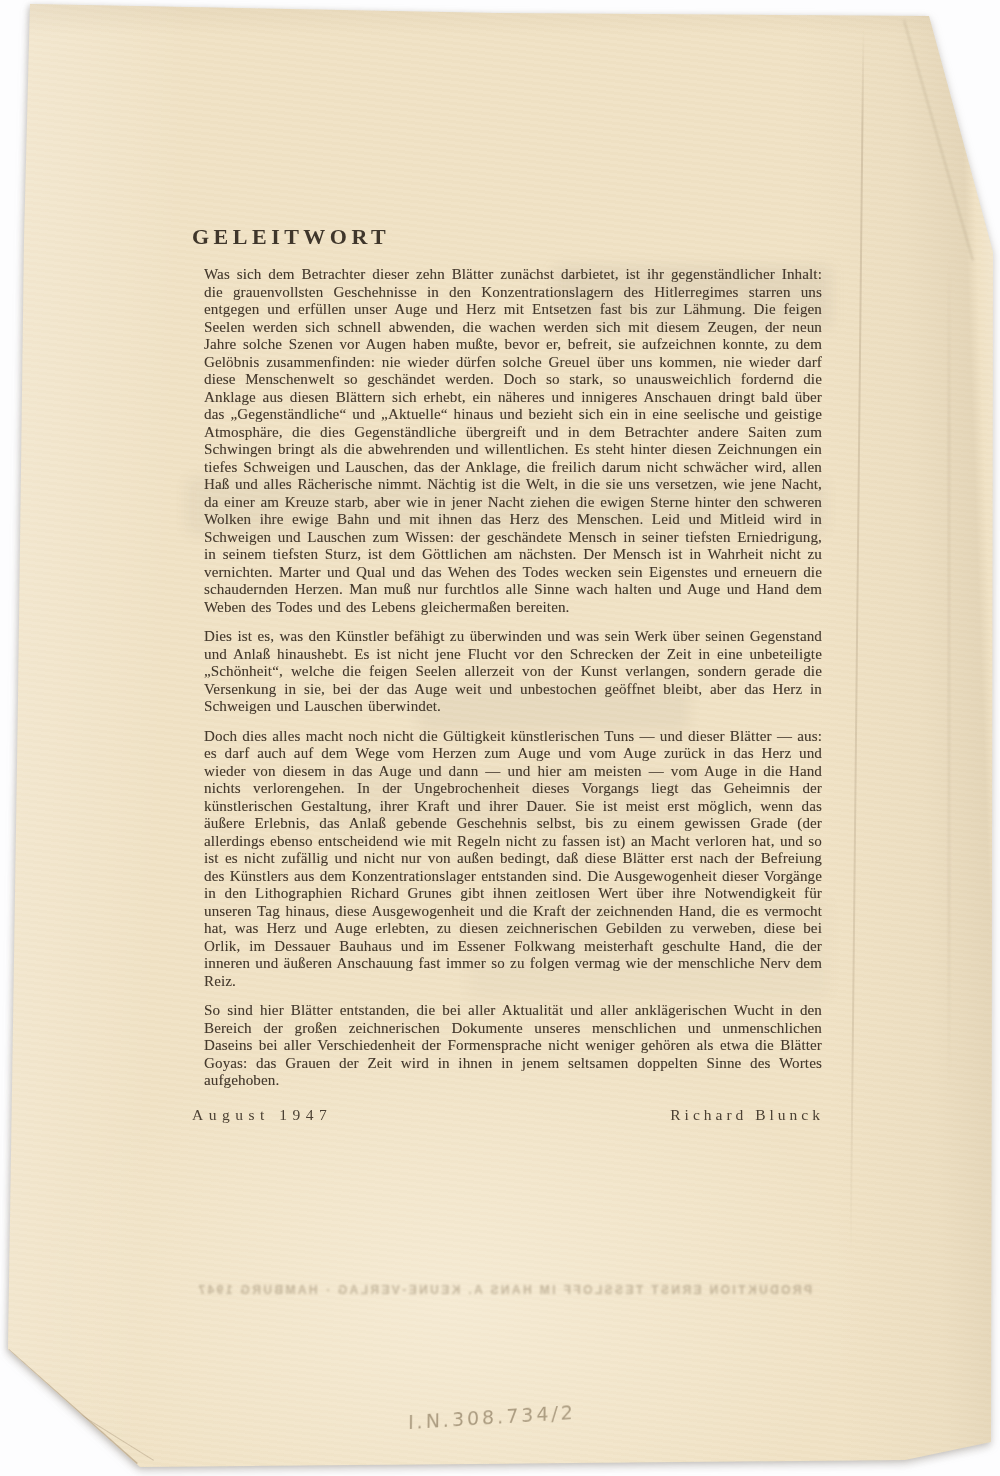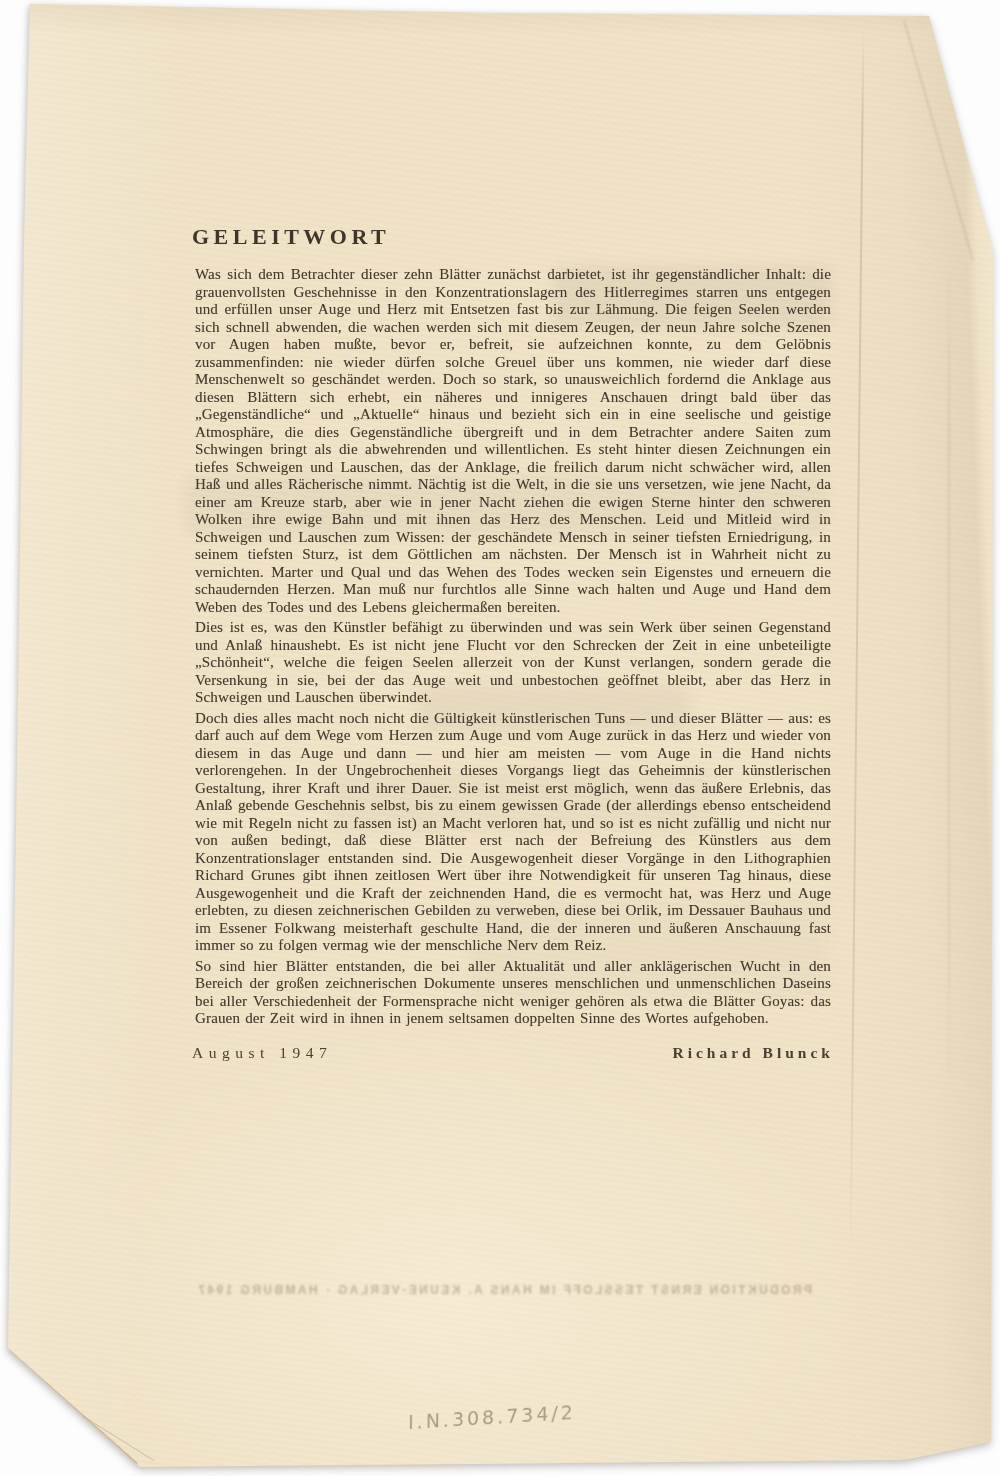--- a/index.html
+++ b/index.html
@@ -68,32 +68,32 @@
   .content{
     position:absolute;left:192px;top:224px;width:642px;
     color:#44392d;
   }
   .title{
     margin:0 0 16px 0;
     font-size:22px;font-weight:600;letter-spacing:4.5px;
     color:#3f362b;
   }
   .body p{
-    margin:3px;
+    margin:12px;
     font-size:15px;line-height:17.5px;
     text-align:justify;
     word-spacing:1.2px;letter-spacing:.15px;
     text-shadow:.2px .2px .2px rgba(68,57,45,.35);
   }
   .sigrow{
     display:flex;justify-content:space-between;align-items:flex-start;
     margin-top:16px;font-size:15.5px;color:#4a3f32;
   }
   .sigrow .date{letter-spacing:5.5px;}
-  .sigrow .sig{letter-spacing:4px;margin-right:0;font-weight:bold;}
+  .sigrow .sig{letter-spacing:4px;margin-right:10px;}
   
   .imprint{
     position:absolute;left:158px;top:1283px;width:692px;
     transform:scaleX(-1);
     font-family:"Liberation Sans","DejaVu Sans",sans-serif;
     font-size:12px;font-weight:bold;letter-spacing:2.4px;
     text-align:center;
     color:rgba(154,138,111,.55);
     filter:blur(.8px);
   }

